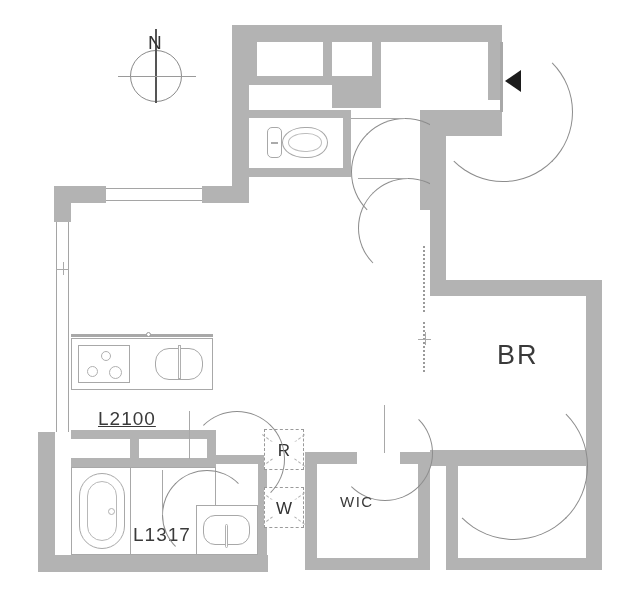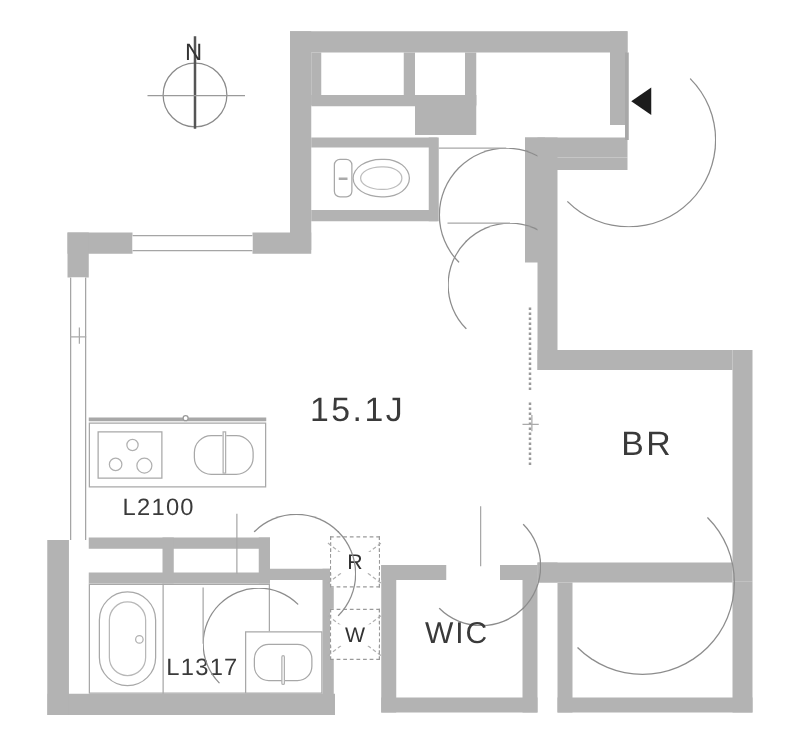--- a/index.html
+++ b/index.html
@@ -31,21 +31,21 @@
   }
   .label {
     position: absolute;
     color: #3a3a3a;
     font-weight: 300;
     letter-spacing: 1px;
     white-space: nowrap;
     font-family: "Liberation Sans", sans-serif;
   }
   .lbl-big { font-size: 27px; letter-spacing: 2px; }
-  .lbl-mid { font-size: 24px; letter-spacing: 1.5px; }
+  .lbl-mid { font-size: 15px; letter-spacing: 1.5px; }
   .lbl-sm  { font-size: 19px; letter-spacing: 1px; }
   .arc {
     position: absolute;
     border: 1px solid #8c8c8c;
     border-radius: 50%;
     background: transparent;
   }
   .appliance-box {
     position: absolute;
     border: 1px dashed #9a9a9a;
@@ -271,21 +271,20 @@
 
   <div class="arc" style="left:351px; top:118px; width:108px; height:108px;
               border-color: #8c8c8c transparent transparent #8c8c8c;
               transform: rotate(0deg);"></div>
   <div class="line" style="left:351px; top:118px; width:54px; height:1px;"></div>
 
   <div class="arc" style="left:358px; top:178px; width:100px; height:100px;
               border-color: #8c8c8c transparent transparent #8c8c8c;"></div>
   <div class="line" style="left:358px; top:178px; width:50px; height:1px;"></div>
 
-  <div class="label lbl-big" style="left:248px; top:313px;">15.1J</div>
 
   <div class="dotline" style="left:423px; top:246px; height:66px;"></div>
   <div class="dotline" style="left:423px; top:322px; height:50px;"></div>
   <div class="cross" style="left:418px; top:332px;"></div>
 
   <div class="wall nb" style="left:430px; top:280px; width:156px; height:16px;"></div>
   <div class="wall nb" style="left:430px; top:110px; width:16px; height:186px;"></div>
   <div class="wall nb" style="left:430px; top:450px; width:156px; height:16px;"></div>
   <div class="wall nb" style="left:430px; top:450px; width:16px; height:16px;"></div>
 
@@ -315,21 +314,21 @@
   <div class="stove" style="left:78px; top:345px; width:52px; height:38px;">
     <div class="burner" style="left:8px; top:20px; width:11px; height:11px;"></div>
     <div class="burner" style="left:30px; top:20px; width:13px; height:13px;"></div>
     <div class="burner" style="left:22px; top:5px; width:10px; height:10px;"></div>
   </div>
 
   <div class="sink" style="left:155px; top:348px; width:48px; height:32px;">
     <div class="tap"></div>
   </div>
 
-  <div class="label lbl-sm" style="left:98px; top:396px;">L2100</div>
+  <div class="label lbl-sm" style="left:98px; top:408px;text-decoration:underline;">L2100</div>
 
   <div class="wall nb" style="left:71px; top:430px; width:145px; height:9px;"></div>
   <div class="wall nb" style="left:130px; top:430px; width:9px; height:37px;"></div>
   <div class="wall nb" style="left:71px; top:458px; width:145px; height:9px;"></div>
   <div class="wall nb" style="left:207px; top:430px; width:9px; height:37px;"></div>
 
   <div class="thin" style="left:71px; top:467px; width:145px; height:88px;"></div>
   <div class="line" style="left:130px; top:467px; width:1px; height:88px;"></div>
 
   <div class="tub" style="left:79px; top:473px; width:46px; height:76px;">

